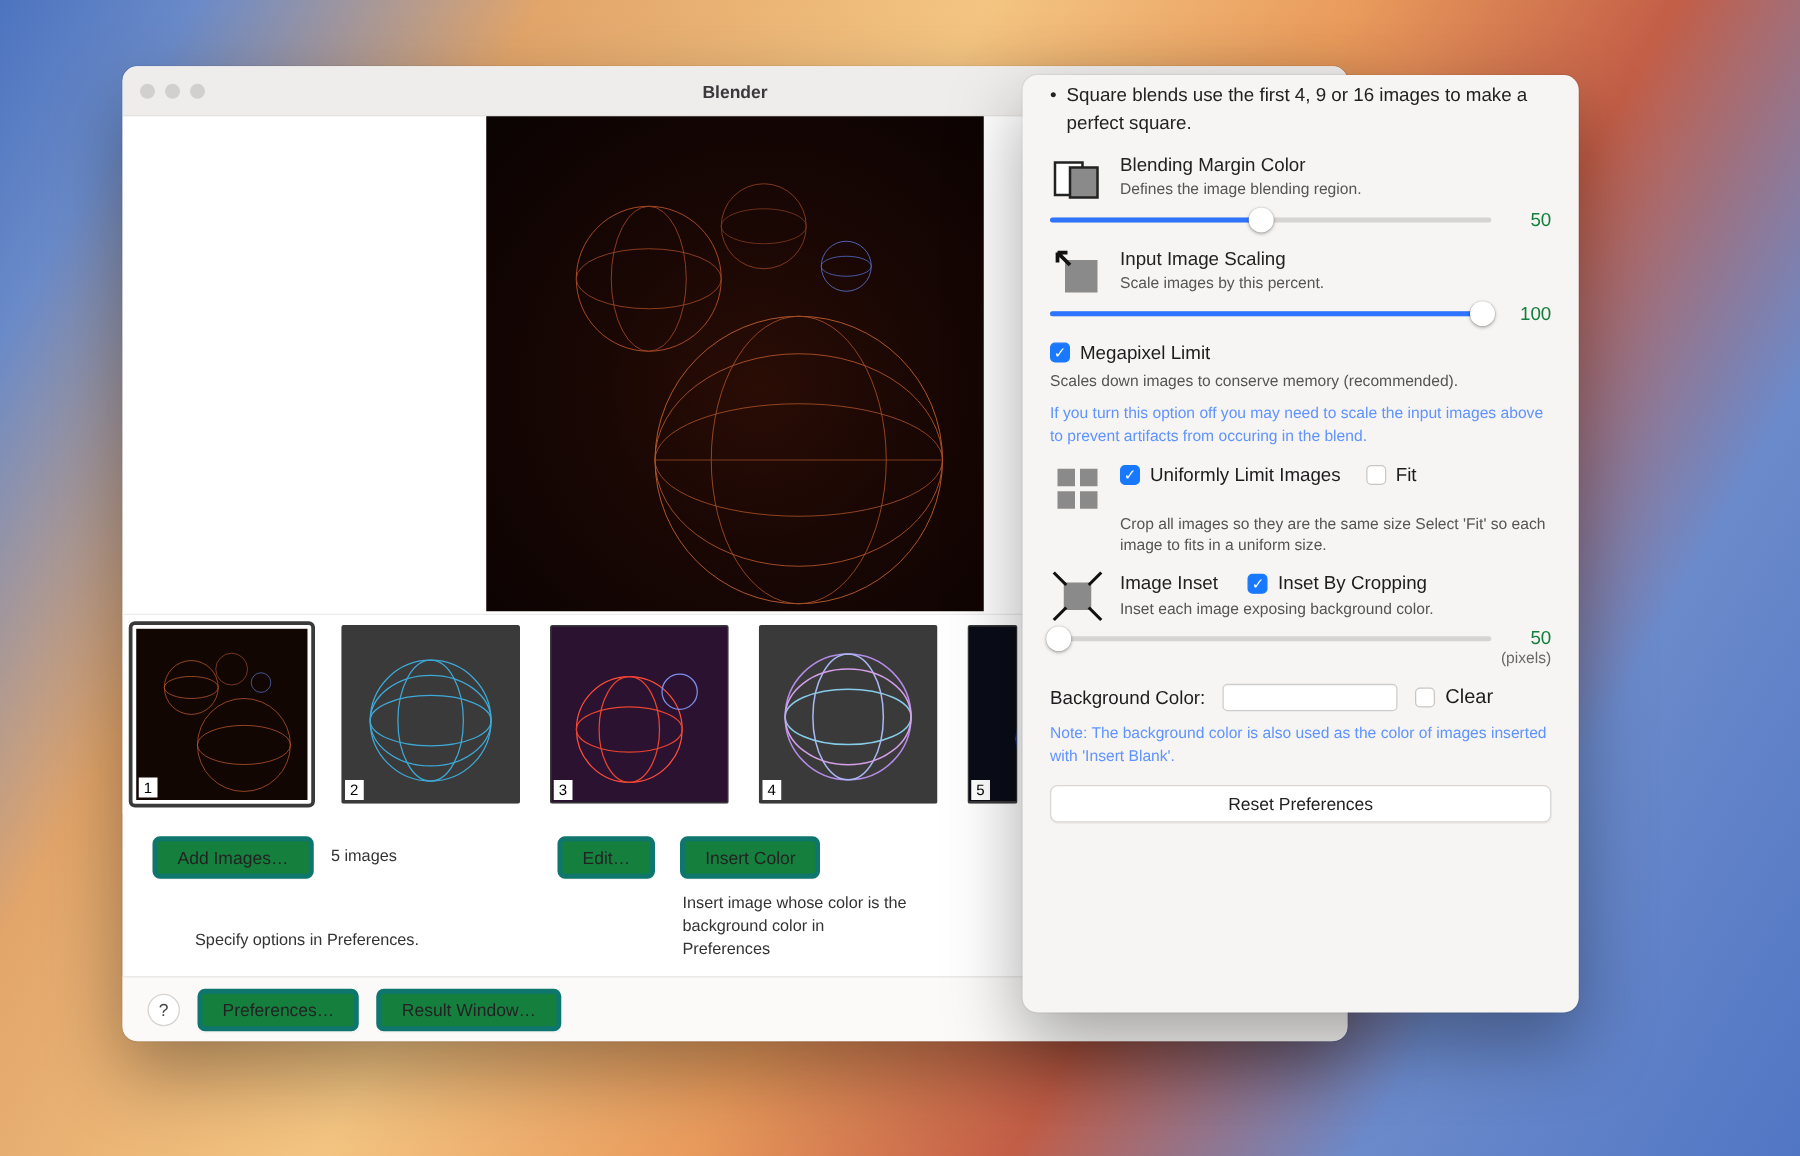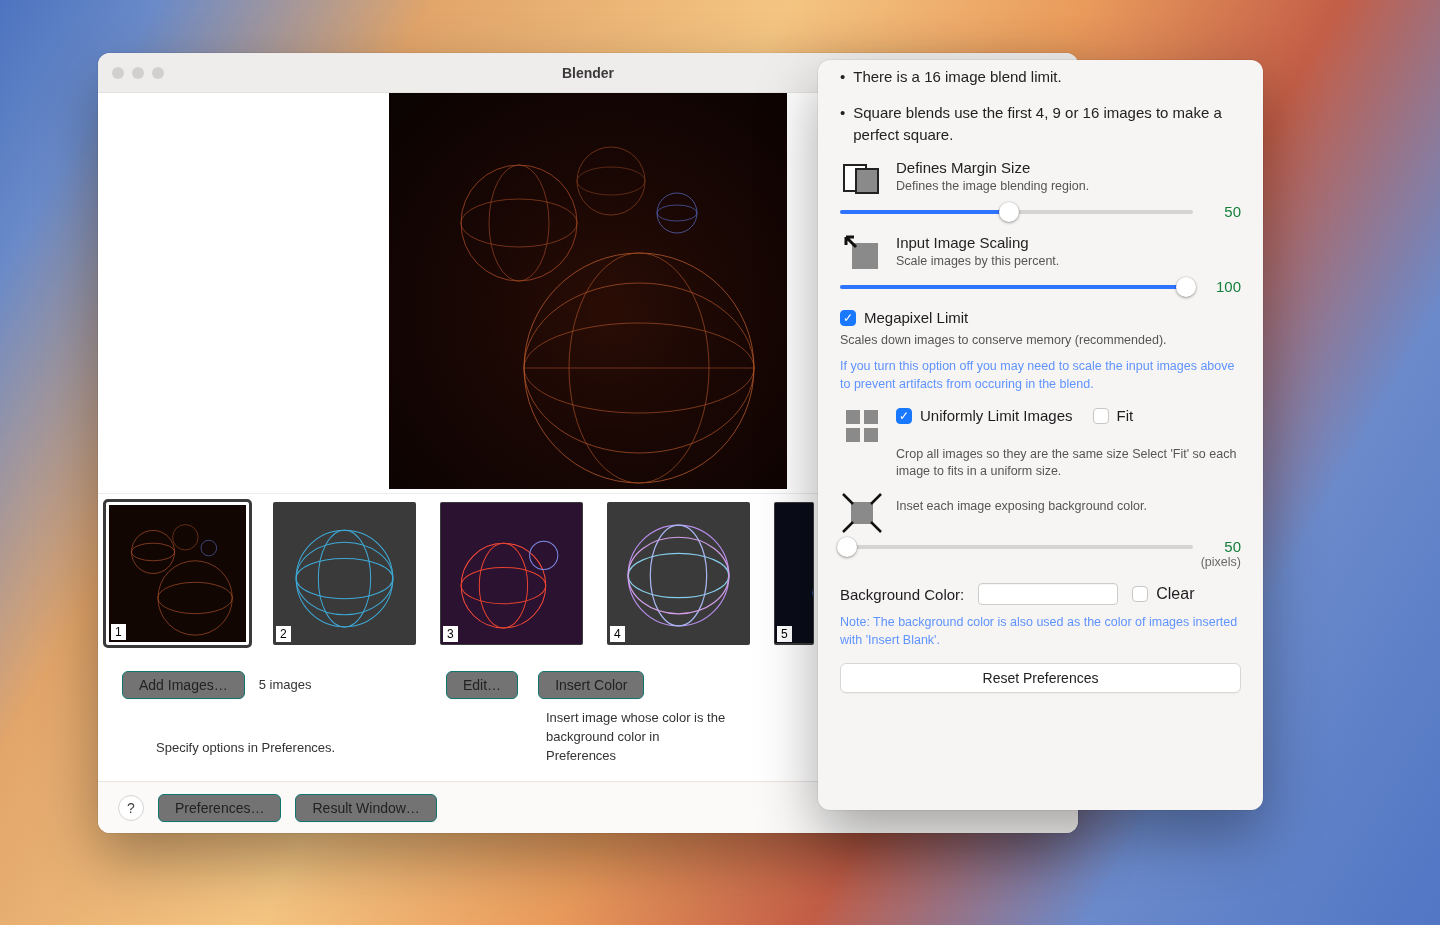--- a/index.html
+++ b/index.html
@@ -77,21 +77,21 @@
     padding: 1px 4px; line-height:14px; min-width:14px; text-align:center;
   }
   .thumb-inner { position:absolute; inset:0; overflow:hidden; }
   .controls {
     flex:1; padding: 18px 24px 12px 24px;
     display:grid; grid-template-columns: 1fr 1fr 1fr; gap: 12px 40px;
   }
   .ctrl-col { display:flex; flex-direction:column; gap:10px; }
   .btn-row { display:flex; align-items:center; gap:14px; }
   .btn {
-    background:#737373; border:1px solid #0f766e; border-radius:6px;
+    background:#15803d; border:4px solid #0f766e; border-radius:6px;
     padding: 5px 16px; font-size:14px; color:#222; cursor:default;
     box-shadow: 0 1px 1px rgba(0,0,0,.03);
   }
   .hint { font-size:13px; color:#333; line-height:1.45; }
   .bottom-bar {
     height: 52px; border-top:1px solid #e7e4e2; display:flex; align-items:center; gap:14px; padding: 0 20px;
     background:#fbfaf9;
   }
   .round-btn {
     width: 26px; height:26px; border-radius:50%; border:1px solid #d6d3d0; background:#fff;
@@ -281,37 +281,33 @@
       <div class="btn">Result Window…</div>
     </div>
   </div>
 </div>
 
 <div class="window" id="prefs-window">
 
   <div class="prefs-body">
     <div class="bullet-line">
       <span class="bullet-dot"></span>
-      <span>There is a 16 image blend limit.</span>
-    </div>
-    <div class="bullet-line">
-      <span class="bullet-dot"></span>
       <span>Square blends use the first 4, 9 or 16 images to make a perfect square.</span>
     </div>
 
     <div>
       <div class="pref-row">
         <div class="pref-icon">
           <svg width="40" height="34" viewBox="0 0 40 34">
             <rect x="2" y="4" width="22" height="26" fill="#fff" stroke="#222" stroke-width="2"></rect>
             <rect x="14" y="8" width="22" height="24" fill="#8a8a8a" stroke="#222" stroke-width="2"></rect>
           </svg>
         </div>
         <div class="pref-text">
-          <div class="pref-title">Defines Margin Size</div>
+          <div class="pref-title">Blending Margin Color</div>
           <div class="pref-desc">Defines the image blending region.</div>
         </div>
       </div>
       <div class="slider-row">
         <div class="slider-track">
           <div class="slider-fill" style="width:48%"></div>
           <div class="slider-thumb" style="left:48%"></div>
         </div>
         <div class="slider-val">50</div>
       </div>
@@ -379,20 +375,27 @@
             <rect x="10" y="10" width="22" height="22" fill="#8a8a8a"></rect>
             <g stroke="#111" stroke-width="2.5">
               <line x1="2" y1="2" x2="12" y2="12"></line>
               <line x1="40" y1="2" x2="30" y2="12"></line>
               <line x1="2" y1="40" x2="12" y2="30"></line>
               <line x1="40" y1="40" x2="30" y2="30"></line>
             </g>
           </svg>
         </div>
         <div class="pref-text">
+          <div style="display:flex; align-items:center; gap:24px">
+            <span class="pref-title">Image Inset</span>
+            <div class="check-row">
+              <span class="mac-check on"></span>
+              <span>Inset By Cropping</span>
+            </div>
+          </div>
           <div class="pref-desc" style="margin-top:4px">Inset each image exposing background color.</div>
         </div>
       </div>
       <div class="slider-row">
         <div class="slider-track">
           <div class="slider-fill" style="width:2%"></div>
           <div class="slider-thumb" style="left:2%"></div>
         </div>
         <div class="slider-val">50</div>
       </div>

